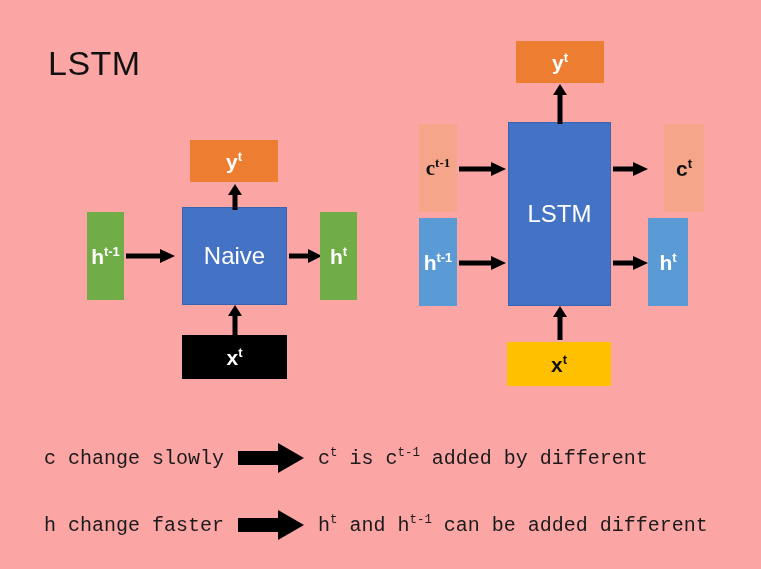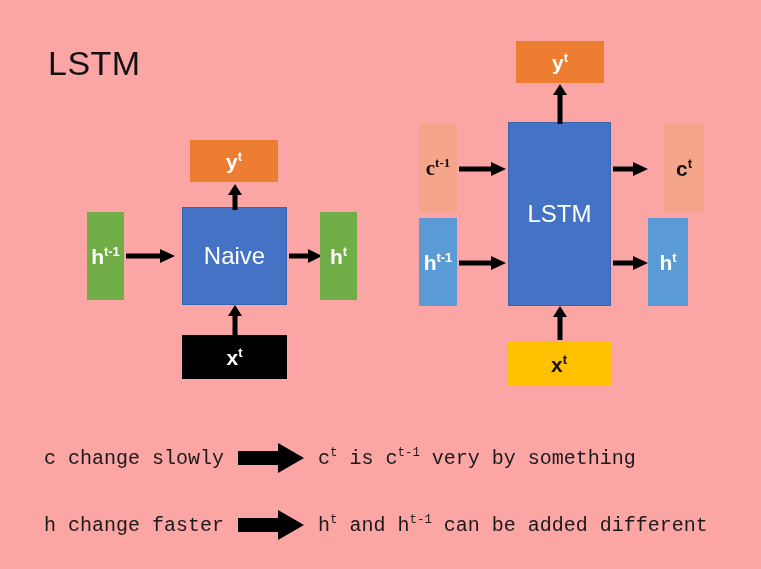--- a/index.html
+++ b/index.html
@@ -214,21 +214,21 @@
     <span class="lbl"><span>x</span><sup>t</sup></span>
   </div>
 
   <div class="stmt" style="left:44px; top:443px;">
     <span class="stmt-text">c change slowly</span>
     <span class="block-arrow">
       <svg width="66" height="30" viewBox="0 0 66 30">
         <polygon points="0,8 40,8 40,0 66,15 40,30 40,22 0,22" fill="#000"></polygon>
       </svg>
     </span>
-    <span class="stmt-text"><span>c</span><sup>t</sup><span> is </span><span>c</span><sup>t-1</sup><span> very by something</span></span>
+    <span class="stmt-text"><span>c</span><sup>t</sup><span> is </span><span>c</span><sup>t-1</sup><span> added by different</span></span>
   </div>
 
   <div class="stmt" style="left:44px; top:510px;">
     <span class="stmt-text">h change faster</span>
     <span class="block-arrow">
       <svg width="66" height="30" viewBox="0 0 66 30">
         <polygon points="0,8 40,8 40,0 66,15 40,30 40,22 0,22" fill="#000"></polygon>
       </svg>
     </span>
     <span class="stmt-text"><span>h</span><sup>t</sup><span> and </span><span>h</span><sup>t-1</sup><span> can be added different</span></span>

